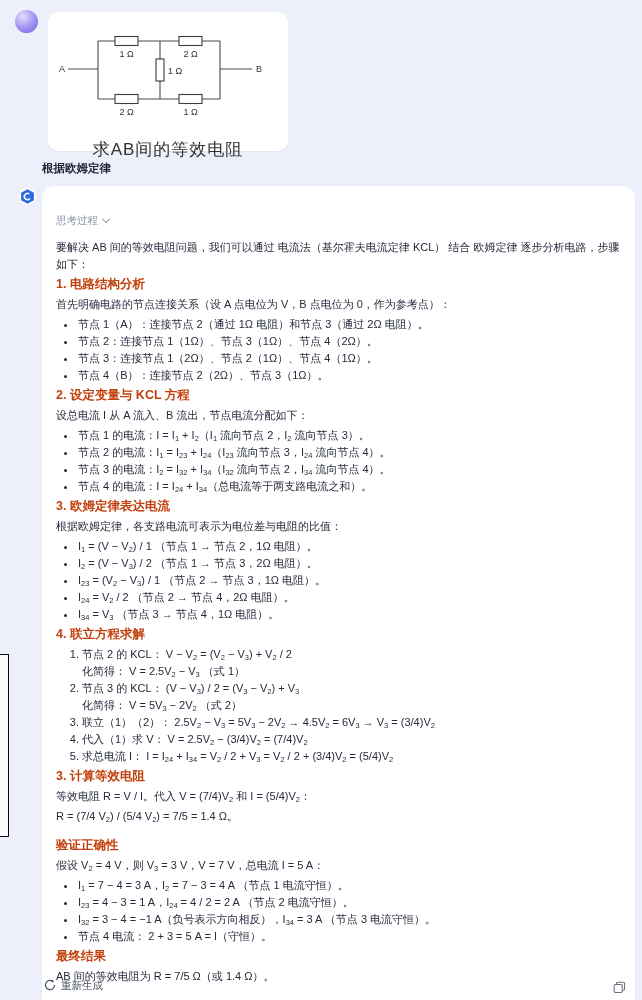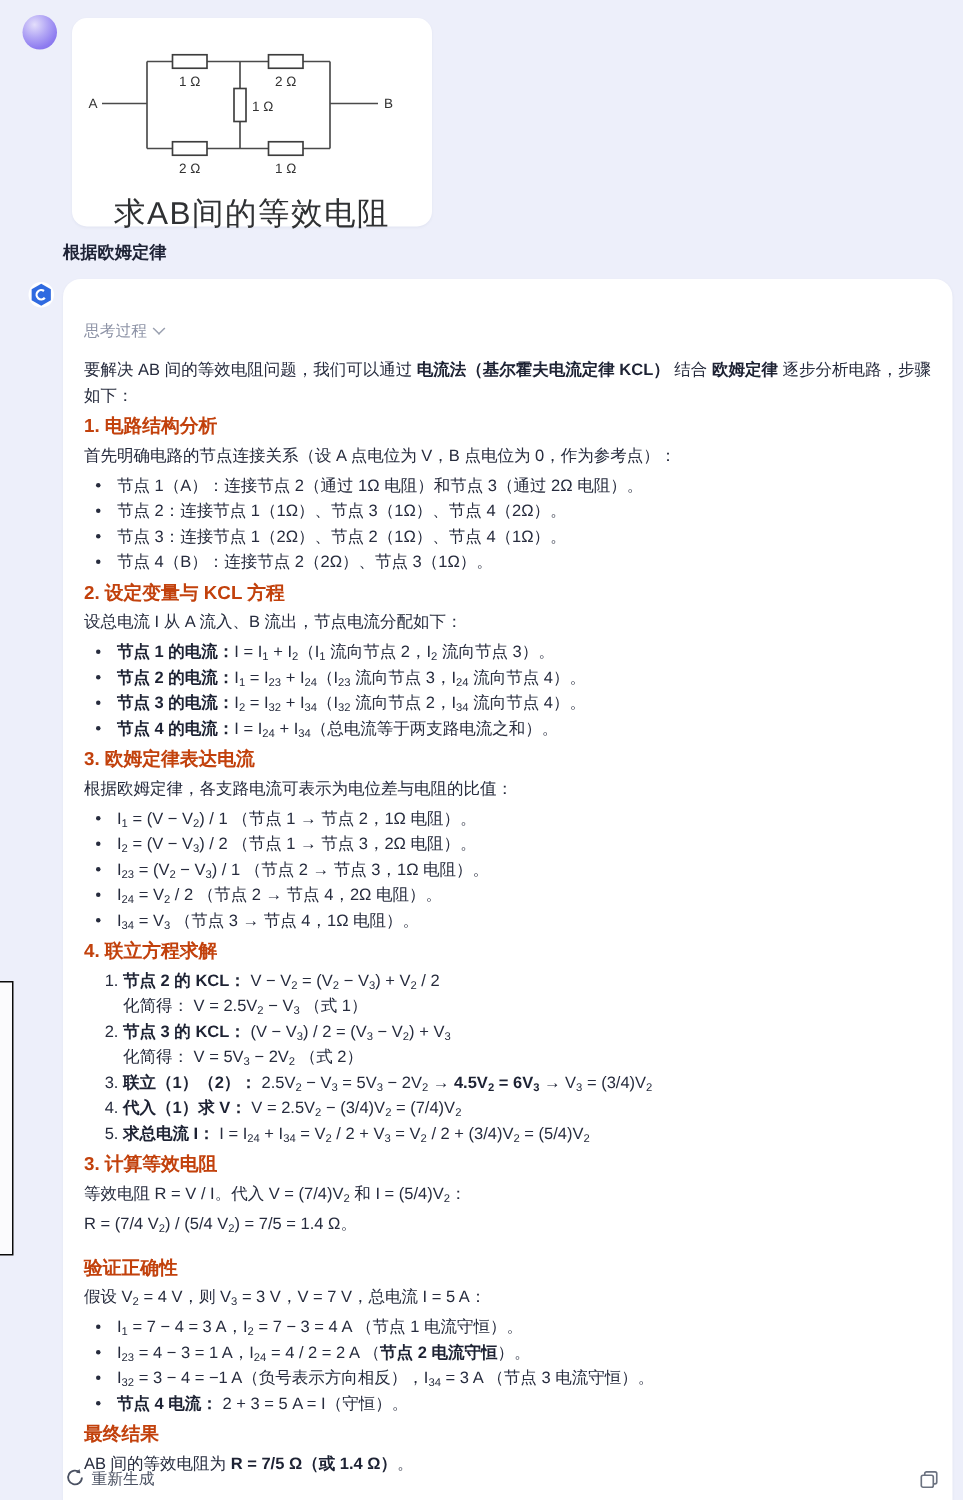--- a/index.html
+++ b/index.html
@@ -13,21 +13,21 @@
   .user-avatar{
     position:absolute;left:15px;top:10px;width:23px;height:23px;border-radius:50%;
     background:radial-gradient(circle at 35% 28%, #e3defb 0%, #b3a7f5 38%, #8f7df0 70%, #7b67e8 100%);
   }
   .image-card{
     position:absolute;left:48px;top:12px;width:240px;height:139px;
     background:#fff;border-radius:10px;box-shadow:0 1px 2px rgba(40,50,90,.05);
   }
   .circuit-svg{display:block;margin:4px auto 0;}
   .circuit-caption{
-    text-align:center;font-size:21px;letter-spacing:1px;color:#2f3133;margin-top:4px;
+    text-align:center;font-size:17px;letter-spacing:1px;color:#2f3133;margin-top:14px;
   }
   .user-text{
     position:absolute;left:42px;top:161px;font-size:11.5px;font-weight:700;color:#1e2336;
   }
   
   .ai-avatar{
     position:absolute;left:19px;top:188px;width:17px;height:17px;border-radius:50%;
     background:#fff;display:flex;align-items:center;justify-content:center;
   }
   .ai-card{
@@ -43,21 +43,21 @@
     border-right:1.2px solid #9aa0b0;border-bottom:1.2px solid #9aa0b0;
     transform:rotate(45deg);vertical-align:2px;
   }
   .body-blocks{font-size:11px;line-height:17px;}
   .body-blocks p.para{margin:0 0 3px 0;}
   .body-blocks .sec-h{font-size:12.5px;line-height:17px;font-weight:700;color:#c2410c;margin:3px 0 3px 0;}
   .body-blocks ul.blist{margin:0 0 3px 0;padding-left:21px;list-style:disc;}
   .body-blocks ul.blist li{margin:0;padding-left:1px;}
   .body-blocks ol.nlist{margin:0 0 3px 0;padding-left:26px;}
   .body-blocks ol.nlist li{margin:0;}
-  .body-blocks b{font-weight:700;color:#1d2233;}
+  .body-blocks b{font-weight:400;color:#1d2233;}
   .body-blocks sub{font-size:7.5px;line-height:0;vertical-align:-2px;}
   
   .footer-bar{position:absolute;left:42px;right:16px;top:979px;height:16px;}
   .regen{position:absolute;left:2px;top:0;display:flex;align-items:flex-start;gap:5px;
          color:#4a5162;font-size:10.5px;cursor:pointer;}
   .copy-btn{position:absolute;right:0;top:1px;cursor:pointer;}
   
   .edge-window{
     position:absolute;left:-2px;top:654px;width:11px;height:183px;
     background:#fbfbfd;border:1.5px solid #0a0a0a;box-sizing:border-box;

